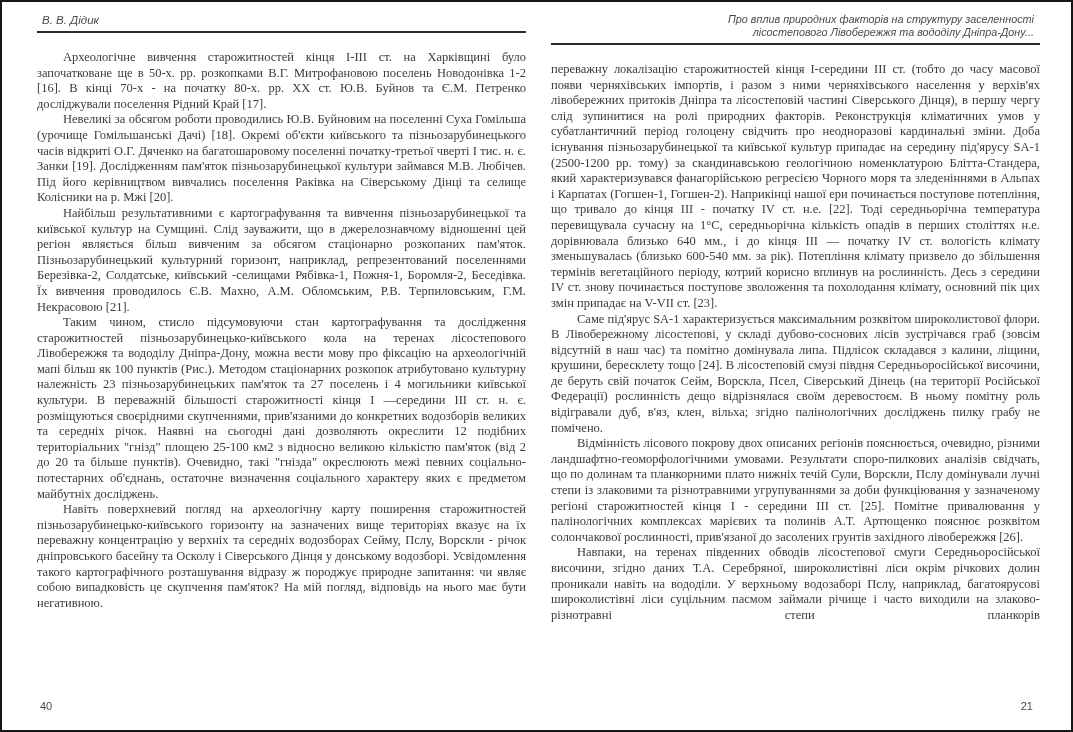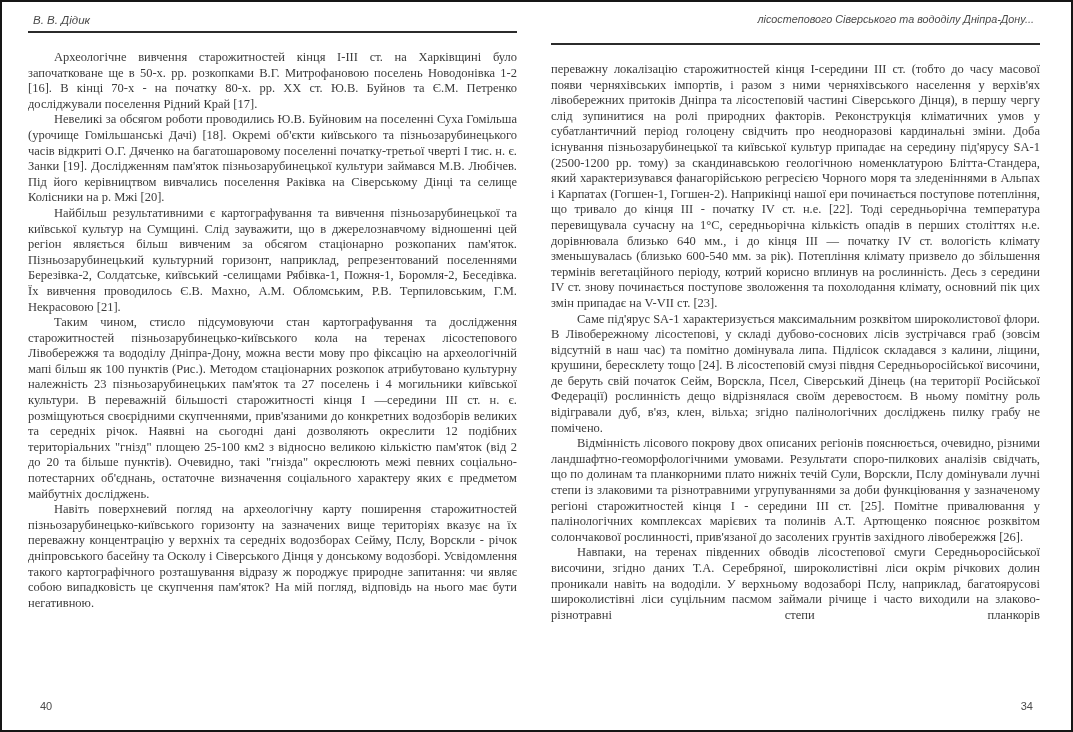--- a/index.html
+++ b/index.html
@@ -17,21 +17,21 @@
     border: 2px solid #161616;
     box-sizing: border-box;
     pointer-events: none;
   }
   .page {
     position: absolute;
     top: 10px;
     width: 489px;
     color: #3b3b3b;
   }
-  .page-left  { left: 28px; }
+  .page-left  { left: 37px; }
   .page-right { left: 551px; }
 
   .header {
     font-style: italic;
     color: #4a4a4a;
   }
   .header-left {
     font-size: 11.5px;
     line-height: 14px;
     height: 21px;
@@ -90,25 +90,26 @@
     <p>Археологічне вивчення старожитностей кінця I-III ст. на Харківщині було започатковане ще в 50-х. рр. розкопками В.Г. Митрофановою поселень Новодонівка 1-2 [16]. В кінці 70-х - на початку 80-х. рр. XX ст. Ю.В. Буйнов та Є.М. Петренко досліджували поселення Рідний Край [17].</p>
     <p>Невеликі за обсягом роботи проводились Ю.В. Буйновим на поселенні Суха Гомільша (урочище Гомільшанські Дачі) [18]. Окремі об'єкти київського та пізньозарубинецького часів відкриті О.Г. Дяченко на багатошаровому поселенні початку-третьої чверті I тис. н. є. Занки [19]. Дослідженням пам'яток пізньозарубинецької культури займався М.В. Любічев. Під його керівництвом вивчались поселення Раківка на Сіверському Дінці та селище Колісники на р. Мжі [20].</p>
     <p>Найбільш результативними є картографування та вивчення пізньозарубинецької та київської культур на Сумщині. Слід зауважити, що в джерелознавчому відношенні цей регіон являється більш вивченим за обсягом стаціонарно розкопаних пам'яток. Пізньозарубинецький культурний горизонт, наприклад, репрезентований поселеннями Березівка-2, Солдатське, київський -селищами Рябівка-1, Пожня-1, Боромля-2, Беседівка. Їх вивчення проводилось Є.В. Махно, А.М. Обломським, Р.В. Терпиловським, Г.М. Некрасовою [21].</p>
     <p>Таким чином, стисло підсумовуючи стан картографування та дослідження старожитностей пізньозарубинецько-київського кола на теренах лісостепового Лівобережжя та вододілу Дніпра-Дону, можна вести мову про фіксацію на археологічній мапі більш як 100 пунктів (Рис.). Методом стаціонарних розкопок атрибутовано культурну належність 23 пізньозарубинецьких пам'яток та 27 поселень і 4 могильники київської культури. В переважній більшості старожитності кінця I —середини III ст. н. є. розміщуються своєрідними скупченнями, прив'язаними до конкретних водозборів великих та середніх річок. Наявні на сьогодні дані дозволяють окреслити 12 подібних територіальних "гнізд" площею 25-100 км2 з відносно великою кількістю пам'яток (від 2 до 20 та більше пунктів). Очевидно, такі "гнізда" окреслюють межі певних соціально-потестарних об'єднань, остаточне визначення соціального характеру яких є предметом майбутніх досліджень.</p>
     <p>Навіть поверхневий погляд на археологічну карту поширення старожитностей пізньозарубинецько-київського горизонту на зазначених вище територіях вказує на їх переважну концентрацію у верхніх та середніх водозборах Сейму, Пслу, Ворскли - річок дніпровського басейну та Осколу і Сіверського Дінця у донському водозборі. Усвідомлення такого картографічного розташування відразу ж породжує природне запитання: чи являє собою випадковість це скупчення пам'яток? На мій погляд, відповідь на нього має бути негативною.</p>
   </div>
 </div>
 
 <div class="page page-right">
   <div class="header header-right">
-    <div>лісостепового Сіверського та вододілу Дніпра-Дону...</div>
+    <div>Про вплив природних факторів на структуру заселенності</div>
+    <div>лісостепового Лівобережжя та вододілу Дніпра-Дону...</div>
   </div>
   <div class="rule"></div>
   <div class="body-text">
     <p class="no-indent">переважну локалізацію старожитностей кінця I-середини III ст. (тобто до часу масової появи черняхівських імпортів, і разом з ними черняхівського населення у верхів'ях лівобережних притоків Дніпра та лісостеповій частині Сіверського Дінця), в першу чергу слід зупинитися на ролі природних факторів. Реконструкція кліматичних умов у субатлантичний період голоцену свідчить про неодноразові кардинальні зміни. Доба існування пізньозарубинецької та київської культур припадає на середину під'ярусу SA-1 (2500-1200 рр. тому) за скандинавською геологічною номенклатурою Блітта-Стандера, який характеризувався фанагорійською регресією Чорного моря та зледеніннями в Альпах і Карпатах (Гогшен-1, Гогшен-2). Наприкінці нашої ери починається поступове потепління, що тривало до кінця III - початку IV ст. н.е. [22]. Тоді середньорічна температура перевищувала сучасну на 1°С, середньорічна кількість опадів в перших століттях н.е. дорівнювала близько 640 мм., і до кінця III — початку IV ст. вологість клімату зменьшувалась (близько 600-540 мм. за рік). Потепління клімату призвело до збільшення термінів вегетаційного періоду, котрий корисно вплинув на рослинність. Десь з середини IV ст. знову починається поступове зволоження та похолодання клімату, основний пік цих змін припадає на V-VII ст. [23].</p>
     <p>Саме під'ярус SA-1 характеризується максимальним розквітом широколистової флори. В Лівобережному лісостепові, у складі дубово-соснових лісів зустрічався граб (зовсім відсутній в наш час) та помітно домінувала липа. Підлісок складався з калини, ліщини, крушини, бересклету тощо [24]. В лісостеповій смузі півдня Середньоросійської височини, де беруть свій початок Сейм, Ворскла, Псел, Сіверський Дінець (на території Російської Федерації) рослинність дещо відрізнялася своїм деревостоєм. В ньому помітну роль відігравали дуб, в'яз, клен, вільха; згідно палінологічних досліджень пилку грабу не помічено.</p>
     <p>Відмінність лісового покрову двох описаних регіонів пояснюється, очевидно, різними ландшафтно-геоморфологічними умовами. Результати споро-пилкових аналізів свідчать, що по долинам та планкорними плато нижніх течій Сули, Ворскли, Пслу домінували лучні степи із злаковими та різнотравними угрупуваннями за доби функціювання у зазначеному регіоні старожитностей кінця I - середини III ст. [25]. Помітне привалювання у палінологічних комплексах марієвих та полинів А.Т. Артющенко пояснює розквітом солончакової рослинності, прив'язаної до засолених грунтів західного лівобережжя [26].</p>
     <p class="stretch">Навпаки, на теренах південних обводів лісостепової смуги Середньоросійської височини, згідно даних Т.А. Серебряної, широколистівні ліси окрім річкових долин проникали навіть на вододіли. У верхньому водозаборі Пслу, наприклад, багатоярусові широколистівні ліси суцільним пасмом займали річище і часто виходили на злаково-різнотравні степи планкорів</p>
   </div>
 </div>
 
 <div class="pagenum pagenum-left">40</div>
-<div class="pagenum pagenum-right">34</div>
+<div class="pagenum pagenum-right">21</div>
 
 </body></html>

